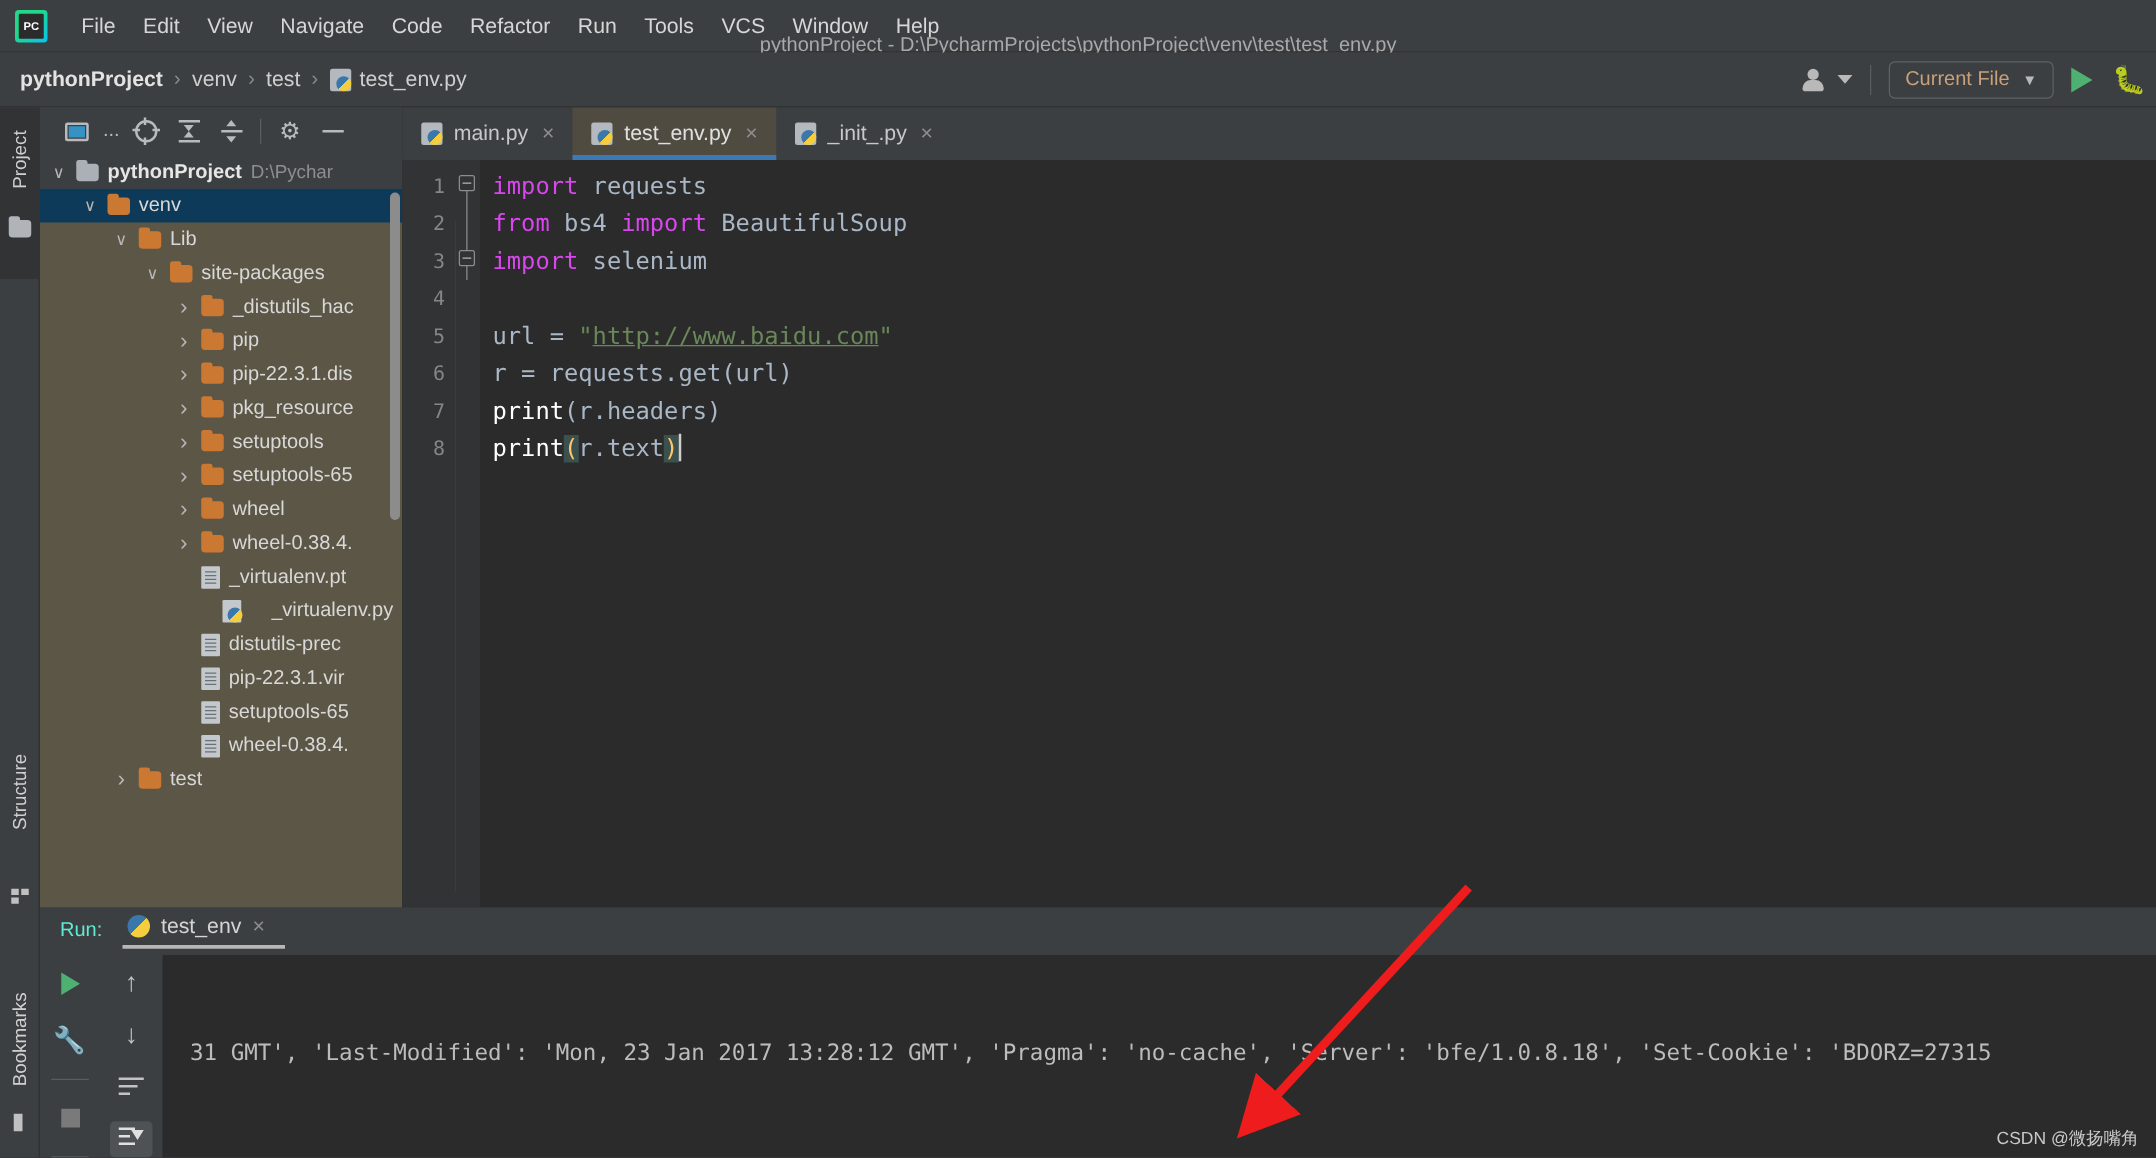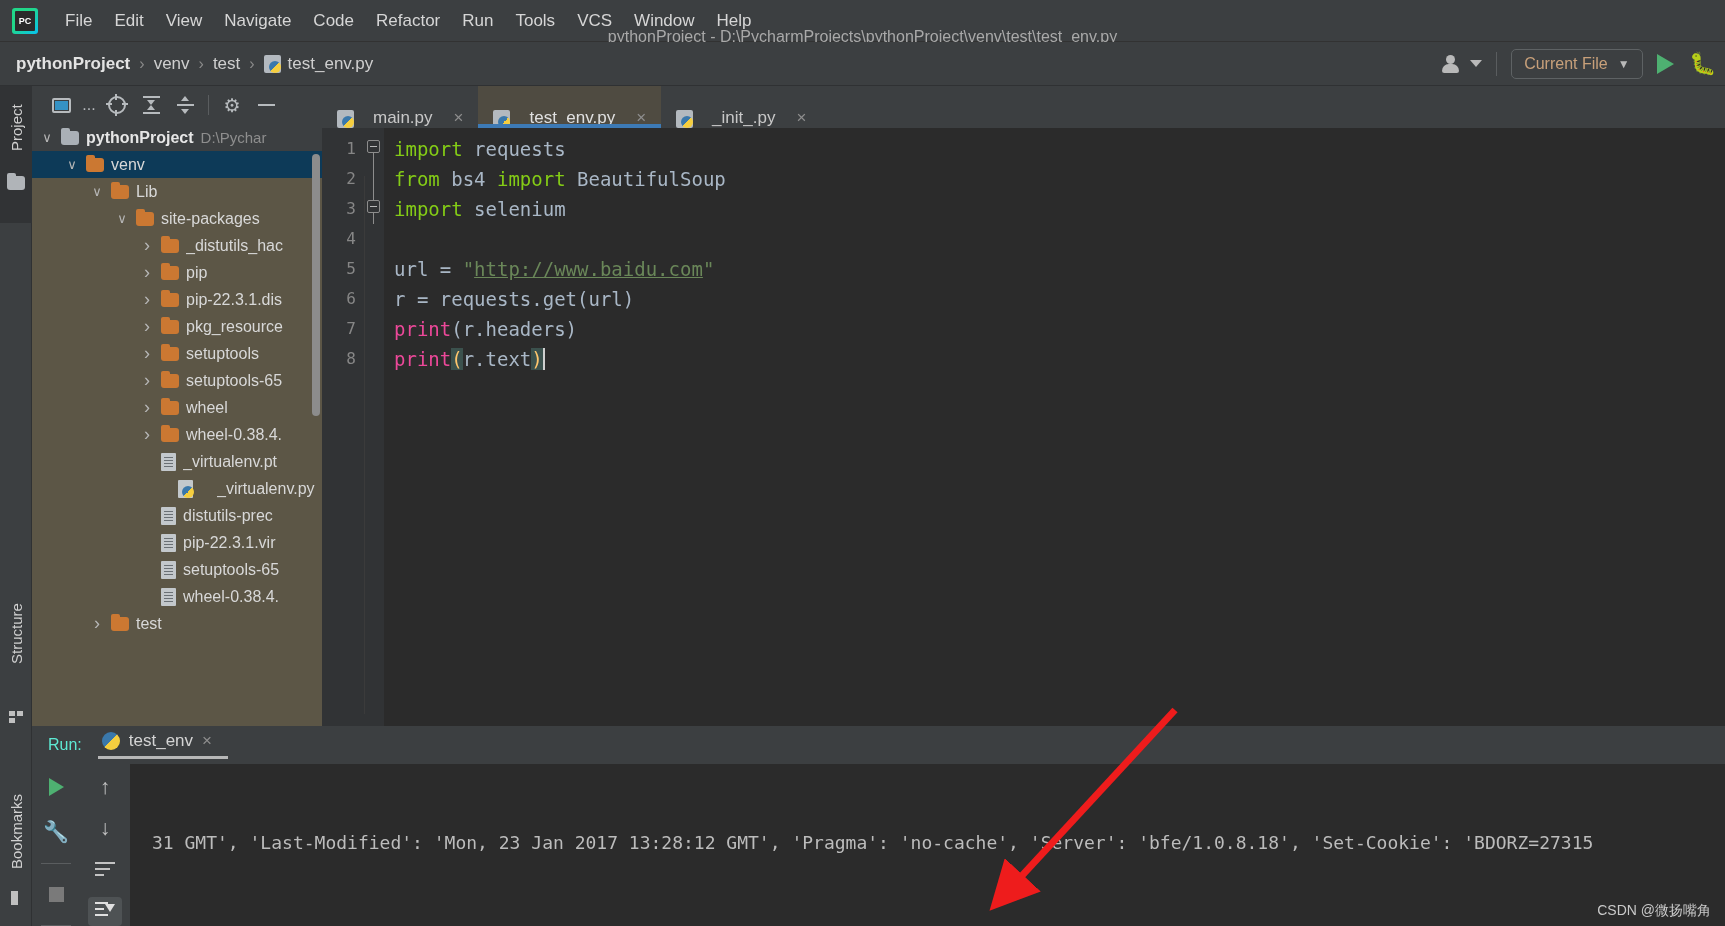--- a/index.html
+++ b/index.html
@@ -126,38 +126,38 @@
                 background: linear-gradient(135deg,#3a78ab 0%,#3a78ab 50%,#f5ce3f 50%,#f5ce3f 100%); }
   .tname { overflow: hidden; }
   .tdim { color: #8e8e8e; font-size: 15px; }
   .tscroll { position: absolute; right: 2px; top: 30px; width: 8px; height: 262px; background: #8c8c8c; border-radius: 4px; }
   .tbold { font-weight: bold; color: #e6e6e6; }
 
   
   .editor-wrap { position: absolute; left: 322px; top: 86px; right: 0; height: 640px; background: #2b2b2b; }
   .tabbar { height: 42px; background: #3c3f41; display: flex; align-items: stretch; }
   .etab {
-    display: flex; align-items: flex-end; gap: 19px; padding: 0 15px;
+    display: flex; align-items: center; gap: 9px; padding: 0 15px;
     font-size: 17px; color: #c8c8c8; position: relative; white-space: nowrap;
   }
   .etab.active { background: #4f4b41; color: #e0e0e0; }
   .etab.active::after { content:""; position:absolute; left:0; right:0; bottom:0; height: 4px; background:#3d7ab5; }
   .tabx { color: #8e8e8e; font-size: 17px; margin-left: 2px; }
   .code-area { position: absolute; left: 0; top: 42px; right: 0; bottom: 0; background: #2b2b2b; display: flex; }
   .gutter { width: 42px; background: #313335; padding-top: 6px; }
   .gline { height: 30px; line-height: 30px; text-align: right; padding-right: 8px; color: #868686; font-size: 16px; font-family: "DejaVu Sans Mono", monospace; }
   .foldcol { width: 20px; background: #313335; padding-top: 6px; position: relative; }
   .fold-box { position: absolute; width: 13px; height: 13px; border: 1px solid #8d8d8d; border-radius: 2px; left: 3px; background:#313335; }
   .fold-box::after { content:""; position:absolute; left:2px; top:5px; width:7px; height:1px; background:#b8b8b8; }
   .fold-line { position: absolute; left: 9px; width: 1px; background: #8d8d8d; }
   .codelines { flex: 1; padding-top: 6px; font-family: "DejaVu Sans Mono", monospace; font-size: 19px; position: relative; }
   .cline { height: 30px; line-height: 30px; white-space: pre; padding-left: 10px; }
-  .kw { color: #84cc16; }
+  .kw { color: #d946ef; }
   .nm { color: #a9b7c6; }
-  .fn { color: #ec4899; }
+  .fn { color: #ffffff; }
   .str { color: #6a8759; }
   .lnk { color: #6a8759; text-decoration: underline; }
   .br-hl { background: #3b514d; color: #ffc66d; }
   .caret { display:inline-block; width: 2px; height: 22px; background:#cfcfcf; vertical-align: -4px; }
   .ed-hsep { position: absolute; left: 42px; top: 48px; bottom: 12px; width: 1px; background:#3b3b3b; }
 
   
   .runpanel { position: absolute; left: 32px; top: 726px; right: 0; height: 200px; background: #3c3f41; }
   .run-header { height: 38px; display: flex; align-items: center; padding-left: 16px; gap: 16px; position: relative; }
   .run-label { font-size: 16px; color: #5eead4; }

